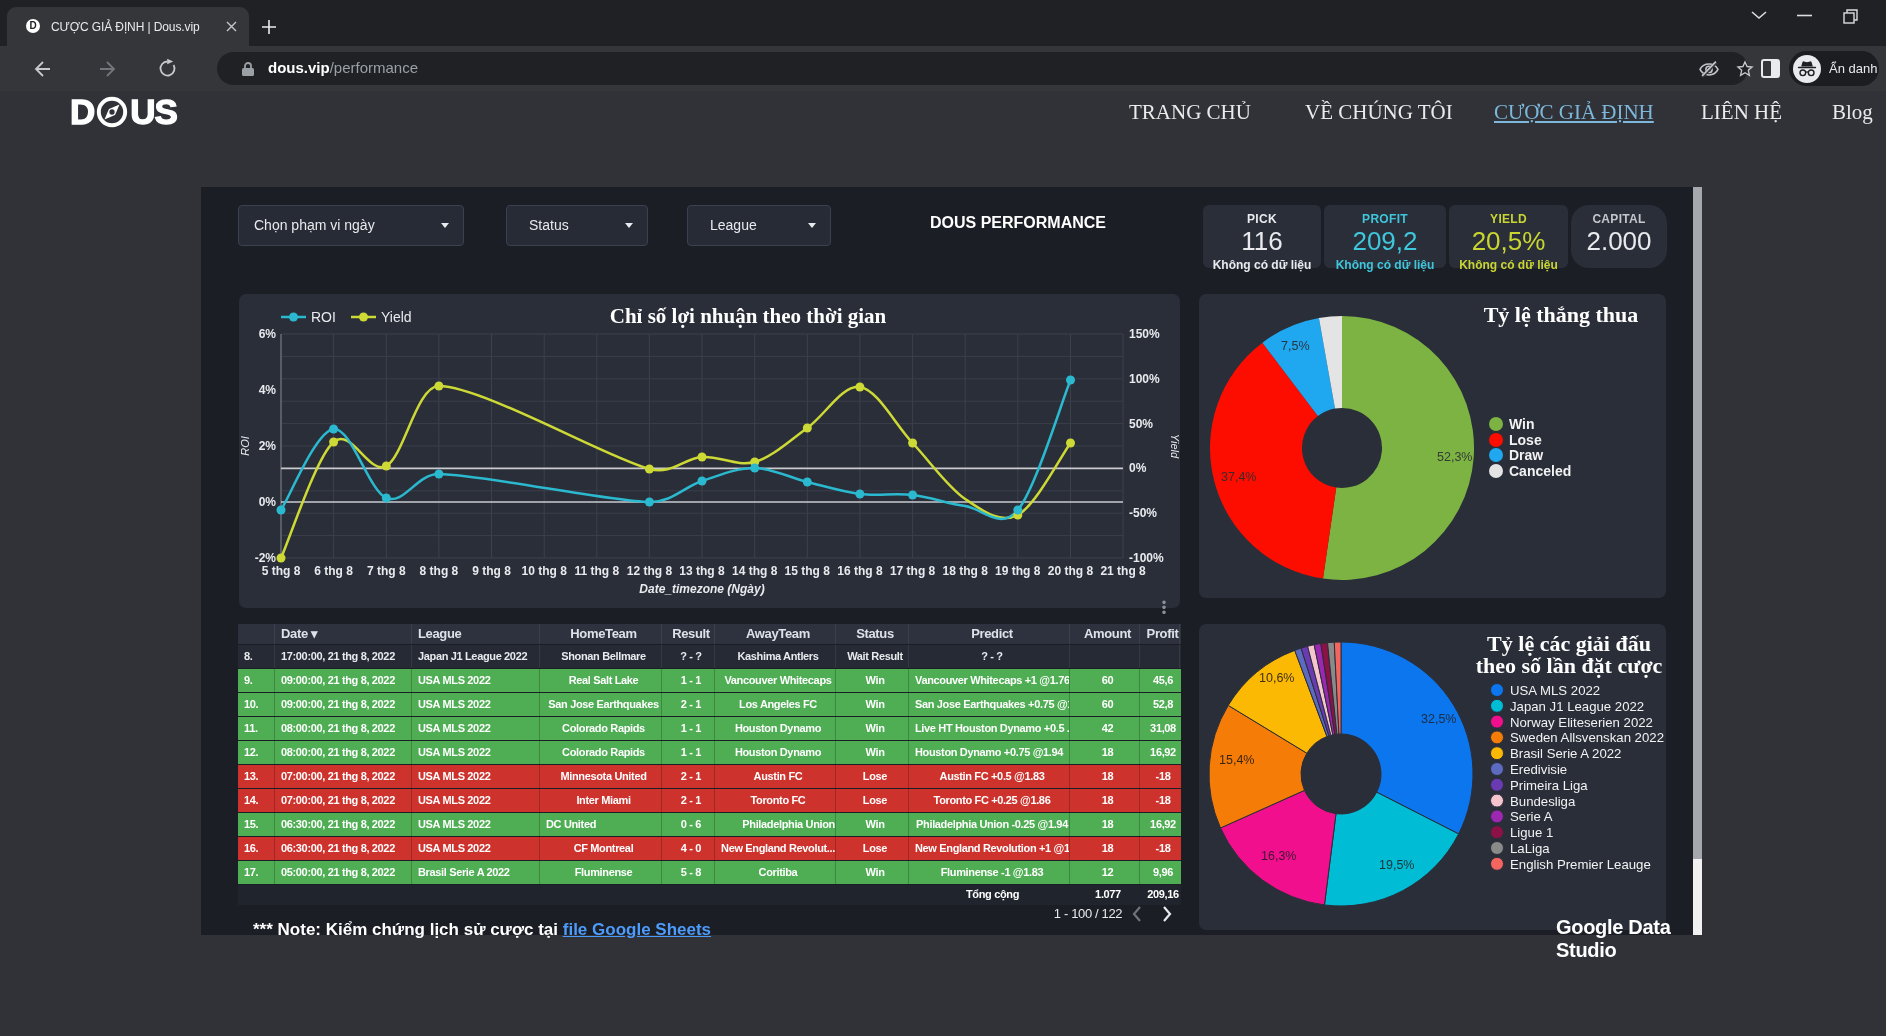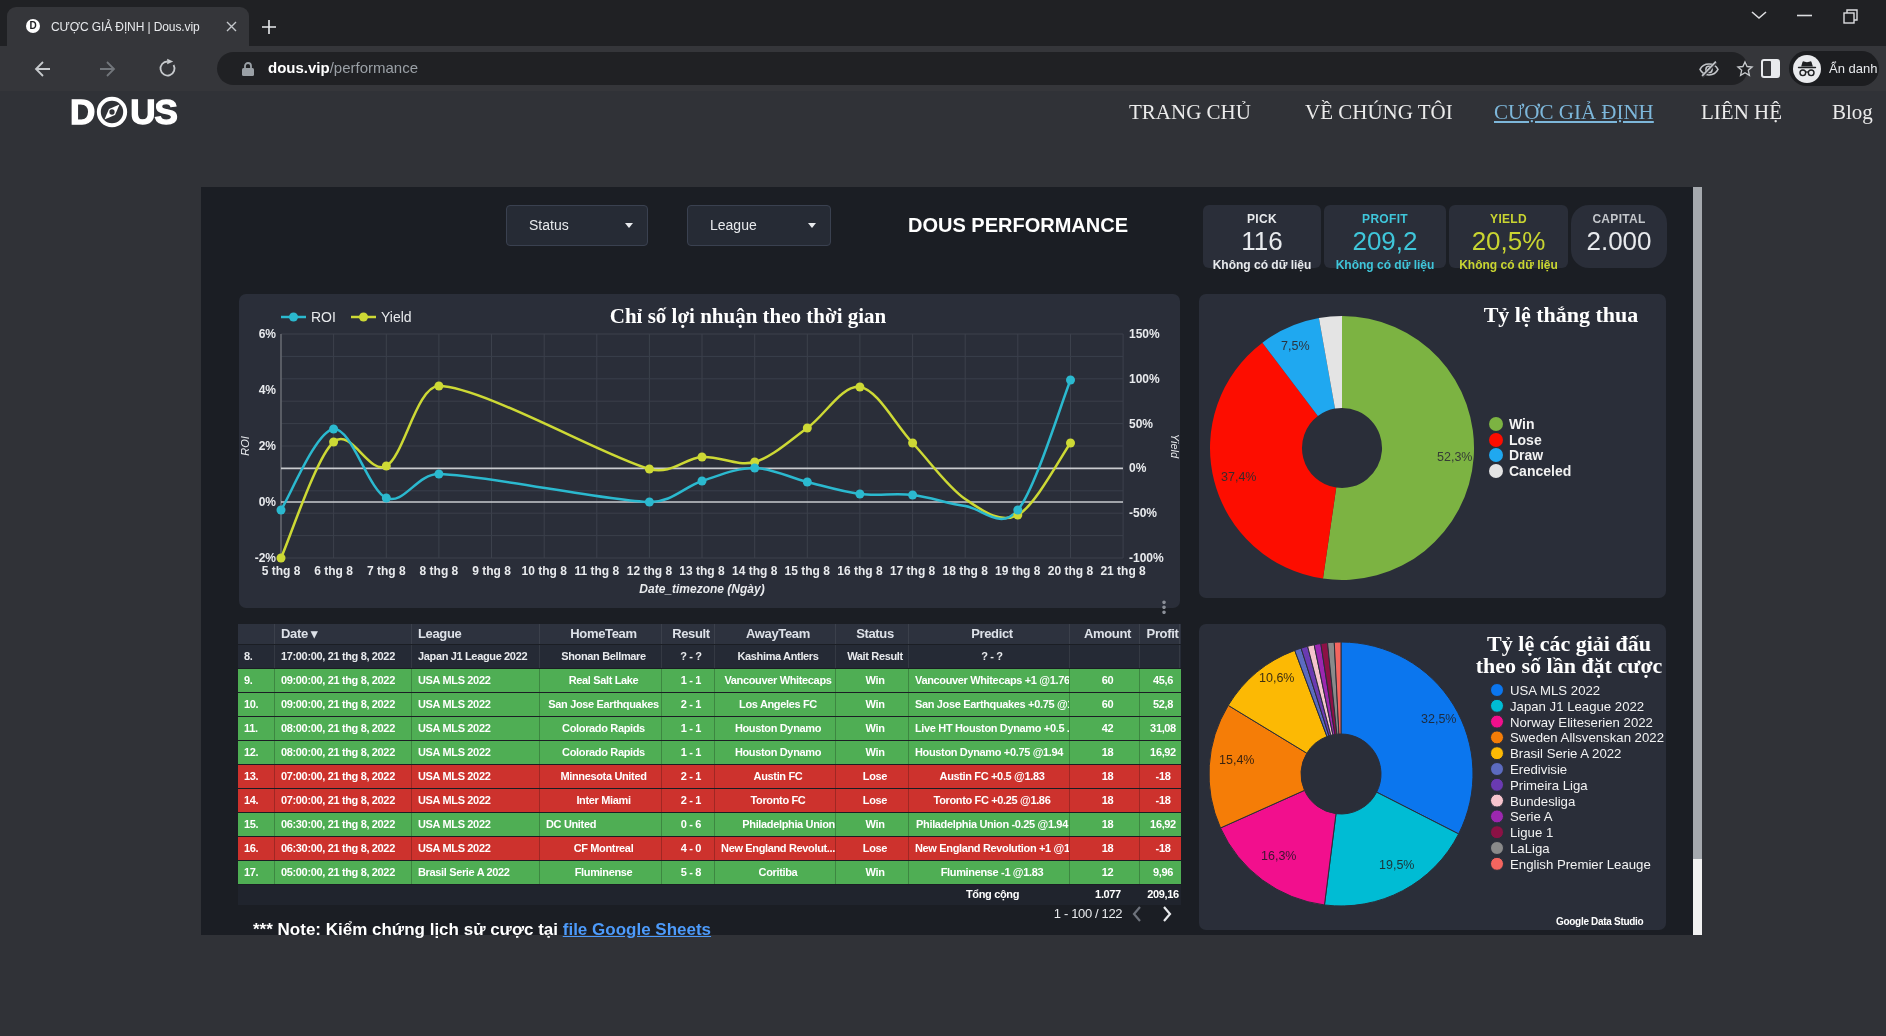--- a/index.html
+++ b/index.html
@@ -140,23 +140,24 @@
     </div>
   <div class="nav" style="left:1129px">TRANG CHỦ</div>
   <div class="nav" style="left:1305px">VỀ CHÚNG TÔI</div>
   <div class="nav active" style="left:1494px">CƯỢC GIẢ ĐỊNH</div>
   <div class="nav" style="left:1701px">LIÊN HỆ</div>
   <div class="nav" style="left:1832px">Blog</div>
 
   <div id="dash">
     <div id="scrolltrack"></div>
       <div id="scrollthumb"></div>
+    <div class="dd" style="left:37px;top:18px;width:226px;">Chọn phạm vi ngày<div class="caret"></div></div>
     <div class="dd" style="left:305px;top:18px;width:142px;padding-left:22px;">Status<div class="caret"></div></div>
     <div class="dd" style="left:486px;top:18px;width:144px;padding-left:22px;">League<div class="caret"></div></div>
-    <div class="abs" style="left:611px;top:27px;width:412px;text-align:center;color:#fff;font-size:20px;font-weight:bold;">DOUS PERFORMANCE</div>
+    <div class="abs" style="left:611px;top:27px;width:412px;text-align:center;color:#fff;font-size:16px;font-weight:bold;">DOUS PERFORMANCE</div>
 
     <div class="card" style="left:1002px;width:118px;color:#e8eaed;">
       <div class="lbl">PICK</div>
         <div class="val">116</div>
         <div class="sub">Không có dữ liệu</div>
     </div>
     <div class="card" style="left:1123px;width:122px;color:#3fc6da;">
       <div class="lbl">PROFIT</div>
         <div class="val">209,2</div>
         <div class="sub">Không có dữ liệu</div>
@@ -480,17 +481,17 @@
 <text x="311" y="181.60000000000002" font-size="13.2" fill="#f2f2f2">Bundesliga</text>
 <circle cx="298" cy="192.40000000000003" r="6.5" fill="#9c27b0" stroke="#2a2e39" stroke-width="1"></circle>
 <text x="311" y="197.40000000000003" font-size="13.2" fill="#f2f2f2">Serie A</text>
 <circle cx="298" cy="208.20000000000005" r="6.5" fill="#8c1145" stroke="#2a2e39" stroke-width="1"></circle>
 <text x="311" y="213.20000000000005" font-size="13.2" fill="#f2f2f2">Ligue 1</text>
 <circle cx="298" cy="224.00000000000006" r="6.5" fill="#8a8a8a" stroke="#2a2e39" stroke-width="1"></circle>
 <text x="311" y="229.00000000000006" font-size="13.2" fill="#f2f2f2">LaLiga</text>
 <circle cx="298" cy="239.80000000000007" r="6.5" fill="#f4655f" stroke="#2a2e39" stroke-width="1"></circle>
 <text x="311" y="244.80000000000007" font-size="13.2" fill="#f2f2f2">English Premier Leauge</text>
 </svg></div>
-    <div class="abs" style="left:1355px;top:729px;color:#fff;font-weight:bold;font-size:10px;letter-spacing:-0.3px;">Google Data Studio</div>
+    <div class="abs" style="left:1355px;top:729px;color:#fff;font-weight:bold;font-size:20px;letter-spacing:-0.3px;">Google Data Studio</div>
 
     <div class="abs" style="left:958px;top:413px;color:#8b8f98;font-size:13px;letter-spacing:0;line-height:5px;text-align:center;width:10px;">•<br>•<br>•</div>
   </div>
 </div>
 
 </body></html>

